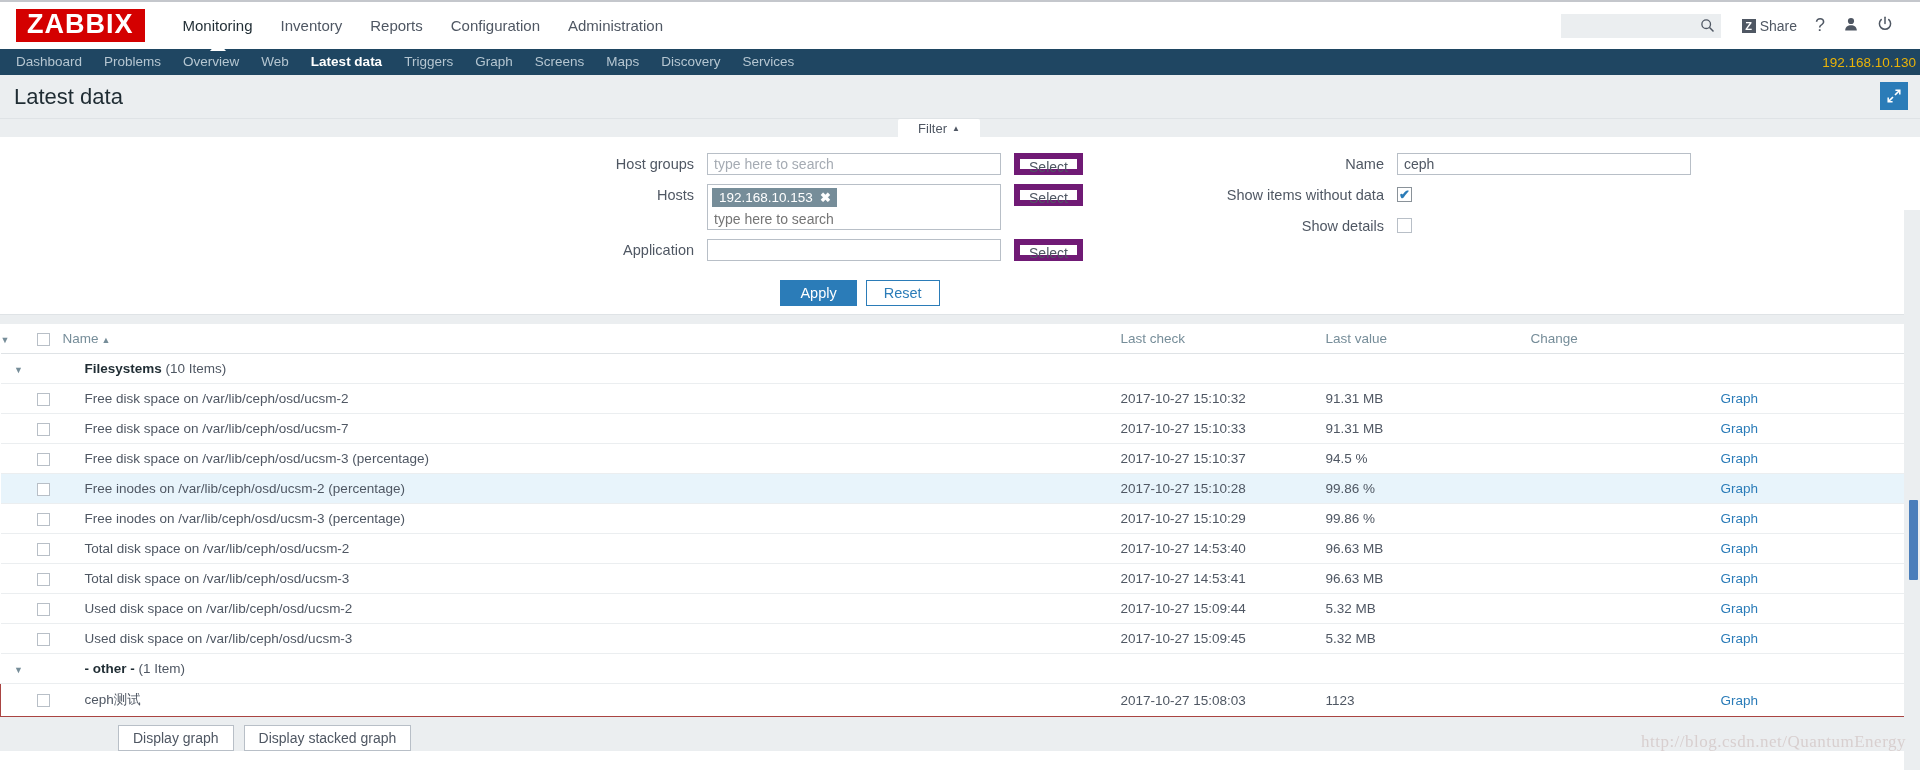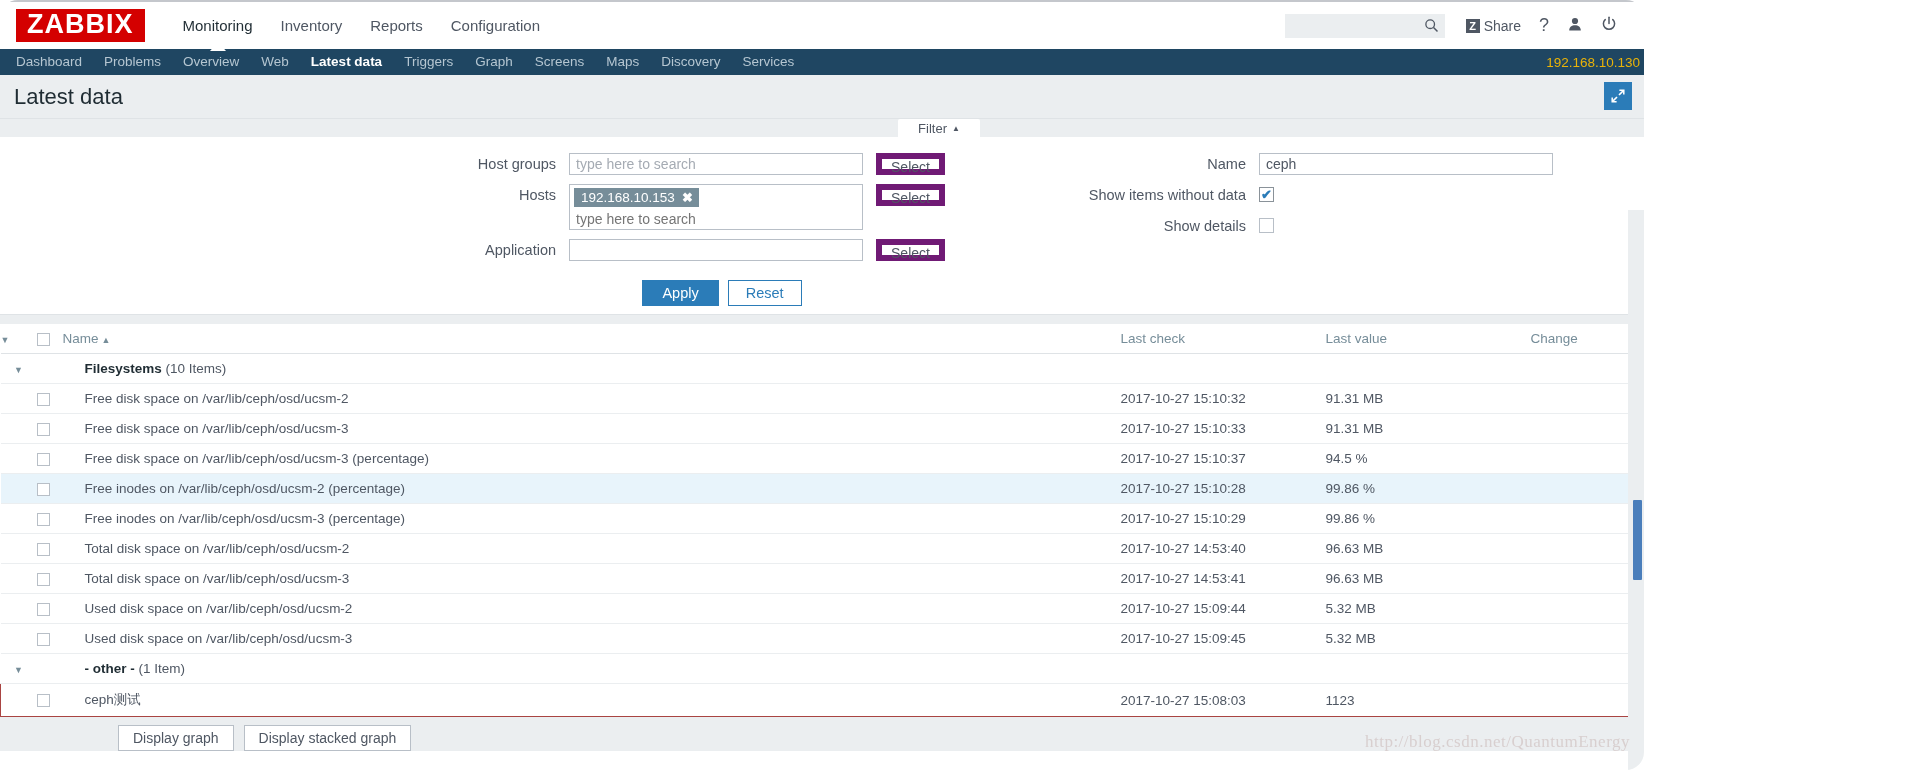--- a/index.html
+++ b/index.html
@@ -5,21 +5,21 @@
   * { box-sizing: border-box; }
   html, body {
     margin: 0; padding: 0;
     width: 1920px; height: 770px;
     overflow: hidden;
     background: #ffffff;
     font-family: "Liberation Sans", sans-serif;
     font-size: 15px;
     color: #4f5763;
   }
-  #app { position: relative; width: 1644px; height: 770px; overflow: hidden; border-radius: 18px; }
+  #app { position: relative; width: 1920px; height: 770px; overflow: hidden; }
 
   
   .topbar {
     height: 49px; background: #ffffff;
     display: flex; align-items: center;
     border-top: 2px solid #c4c7cc;
     position: relative;
   }
   .logo {
     margin-left: 16px;
@@ -237,20 +237,21 @@
 
 <div id="app">
 
   <div class="topbar">
     <div class="logo">ZABBIX</div>
     <div class="mainmenu">
       <div class="mi sel">Monitoring</div>
       <div class="mi">Inventory</div>
       <div class="mi">Reports</div>
       <div class="mi">Configuration</div>
+      <div class="mi">Administration</div>
     </div>
     <div class="topright">
       <div class="searchwrap">
         <input class="searchbox" placeholder="" style="">
         <span class="searchicon">
           <svg width="15" height="15" viewBox="0 0 16 16">
               <circle cx="6.6" cy="6.6" r="4.6" fill="none" stroke="#4f5763" stroke-width="1.4"></circle>
               <line x1="10.2" y1="10.2" x2="14.4" y2="14.4" stroke="#4f5763" stroke-width="1.6"></line>
             </svg>
         </span>
@@ -405,21 +406,21 @@
             <td class="c-chk"><span class="rowchk"></span></td>
             <td class="c-name namecell"><span class="groupname-pad">Free disk space on /var/lib/ceph/osd/ucsm-2</span></td>
             <td class="c-check">2017-10-27 15:10:32</td>
             <td class="c-value">91.31 MB</td>
             <td class="c-change"></td>
             <td class="c-graph"><span class="graphlink">Graph</span></td>
           </tr>
           <tr class="datarow">
             <td class="c-arrow"></td>
             <td class="c-chk"><span class="rowchk"></span></td>
-            <td class="c-name namecell"><span class="groupname-pad">Free disk space on /var/lib/ceph/osd/ucsm-3</span></td>
+            <td class="c-name namecell"><span class="groupname-pad">Free disk space on /var/lib/ceph/osd/ucsm-7</span></td>
             <td class="c-check">2017-10-27 15:10:33</td>
             <td class="c-value">91.31 MB</td>
             <td class="c-change"></td>
             <td class="c-graph"><span class="graphlink">Graph</span></td>
           </tr>
           <tr class="datarow">
             <td class="c-arrow"></td>
             <td class="c-chk"><span class="rowchk"></span></td>
             <td class="c-name namecell"><span class="groupname-pad">Free disk space on /var/lib/ceph/osd/ucsm-3 (percentage)</span></td>
             <td class="c-check">2017-10-27 15:10:37</td>

